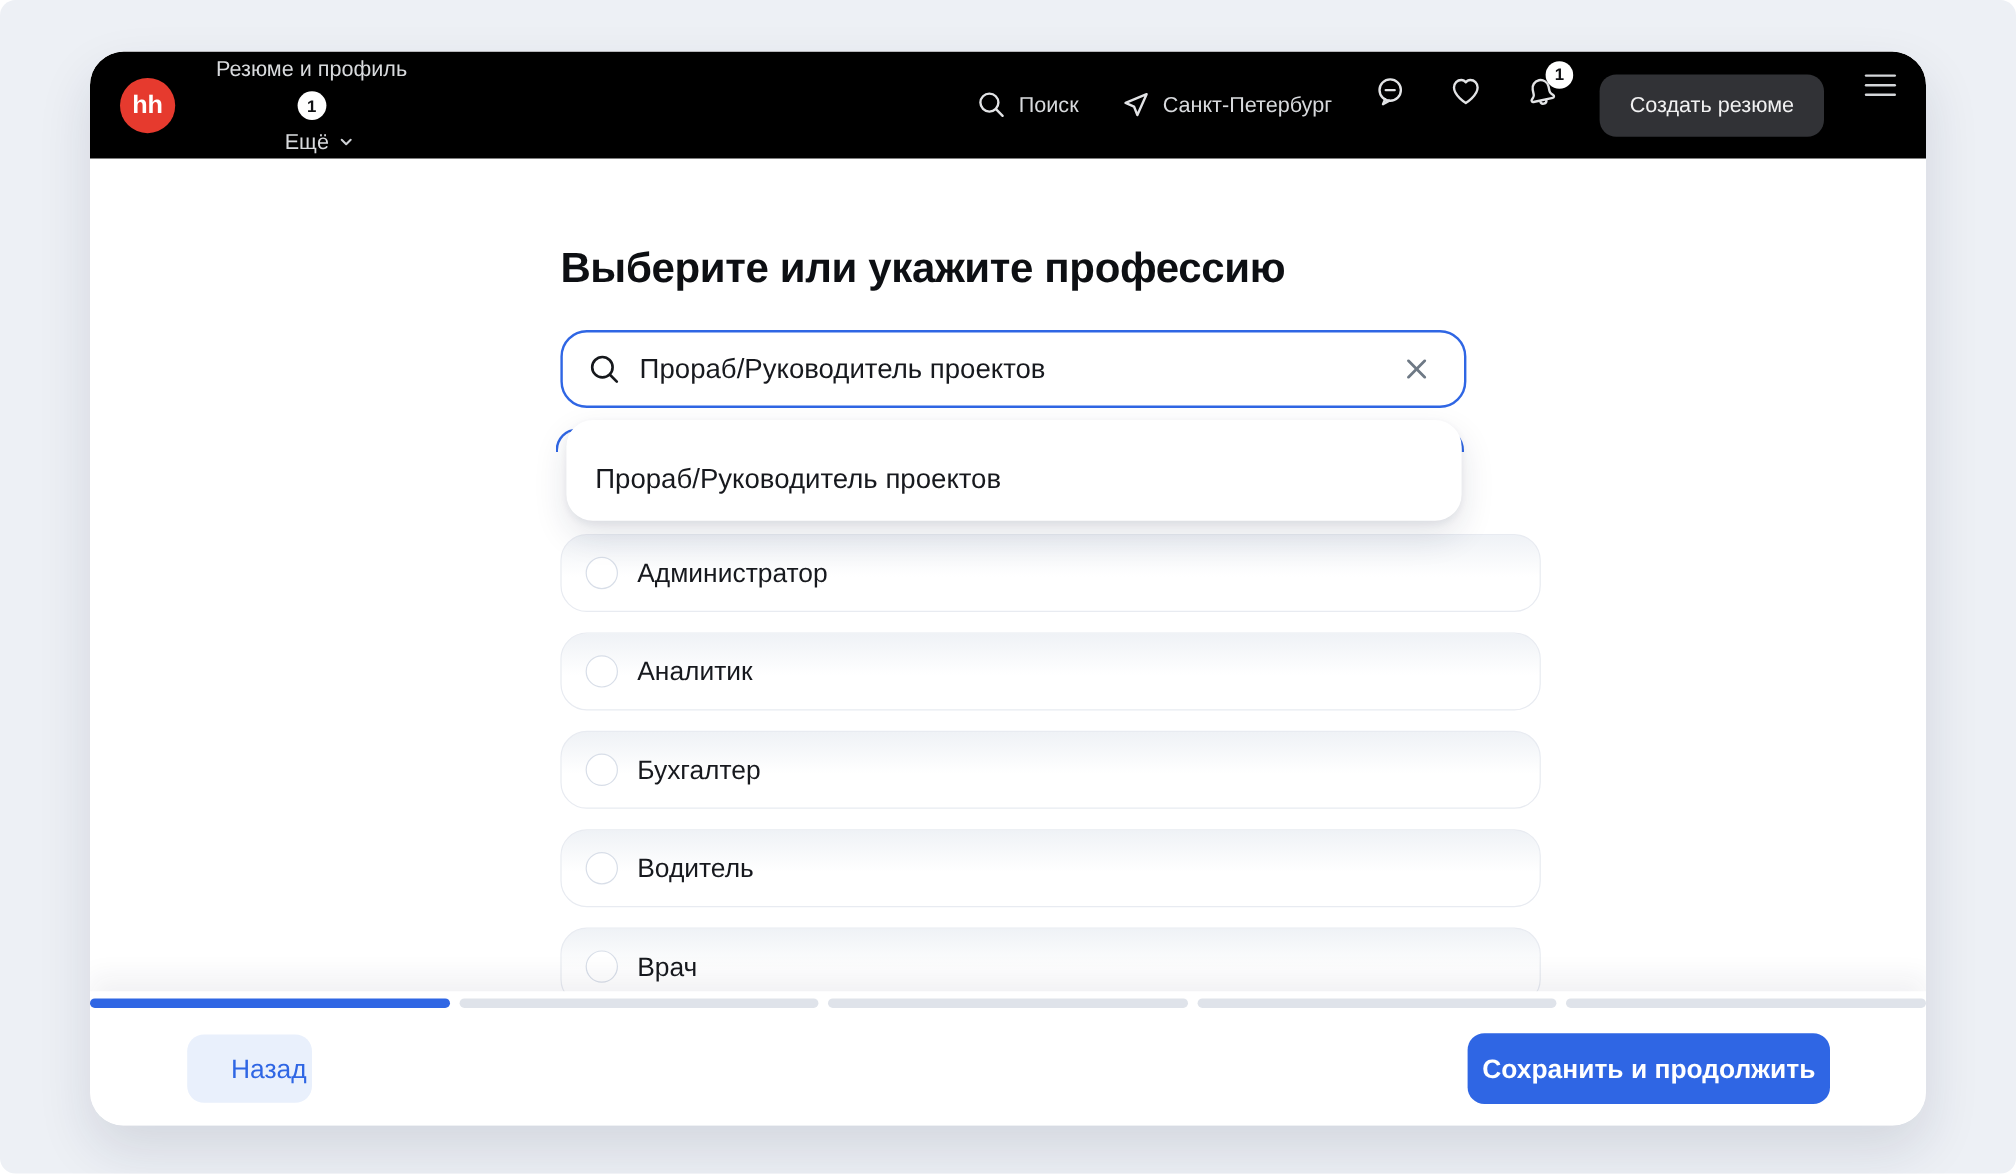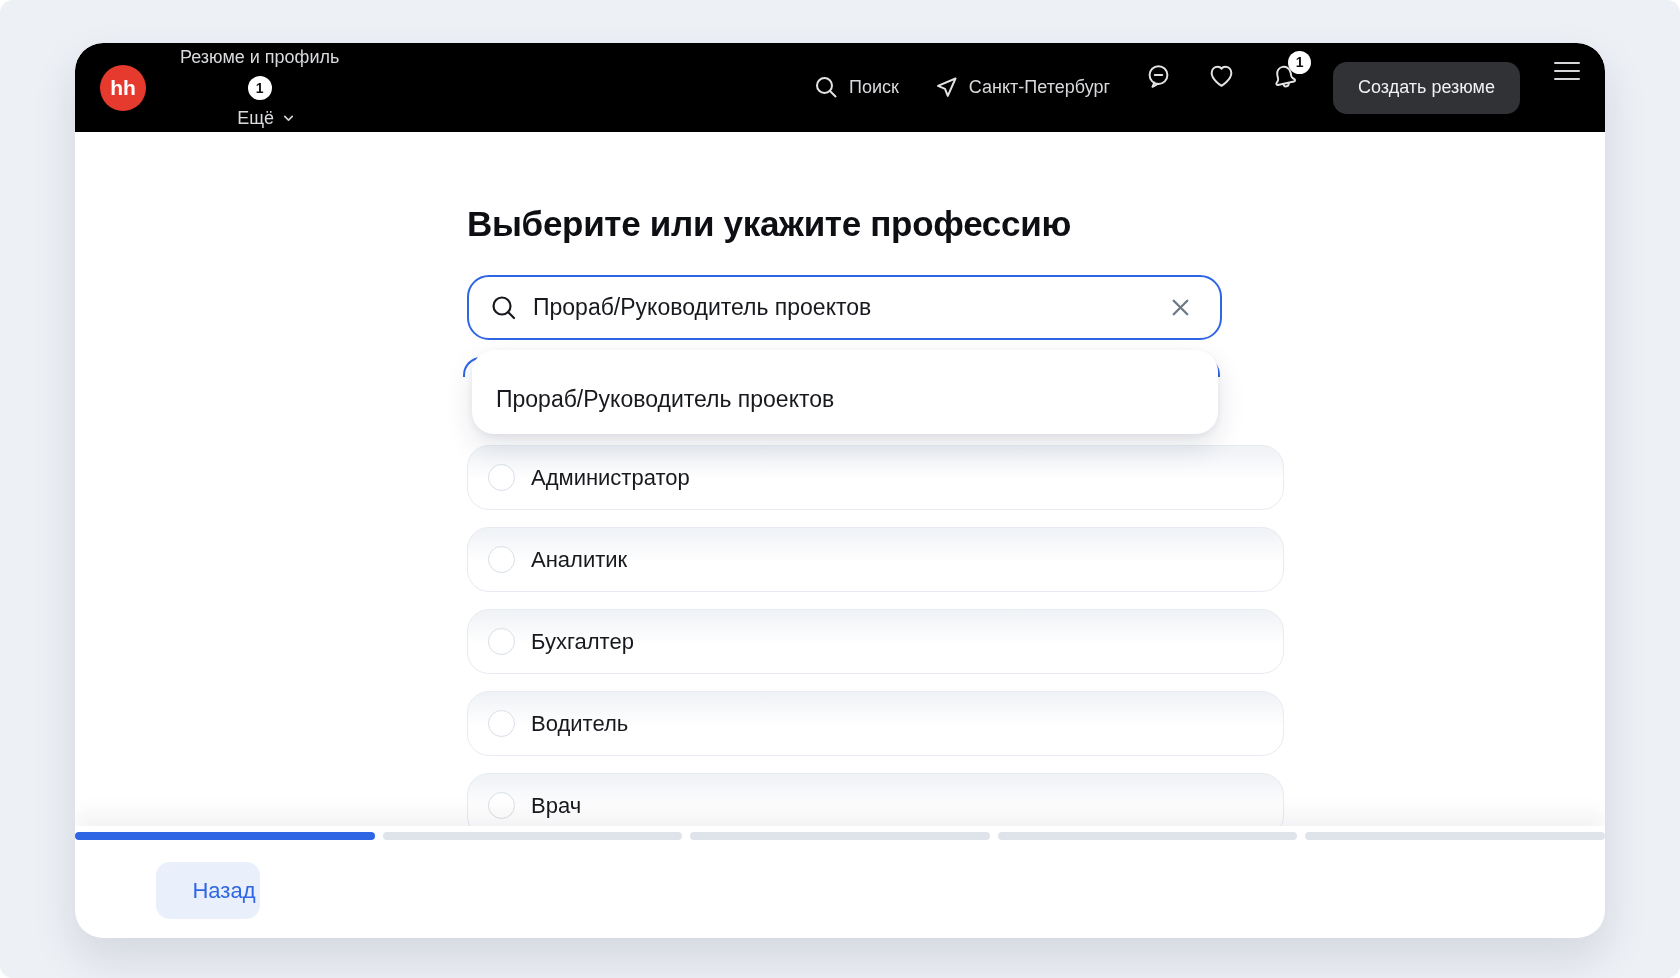--- a/index.html
+++ b/index.html
@@ -194,16 +194,17 @@
 
     <footer class="ftr">
       <div class="progress" id="progress">
           <span class="seg active"></span>
           <span class="seg"></span>
           <span class="seg"></span>
           <span class="seg"></span>
           <span class="seg"></span>
         </div>
       <button class="btn-back">Назад</button>
+      <button class="btn-save">Сохранить и продолжить</button>
     </footer>
 
   </div>
 </div>
 
 </body></html>

